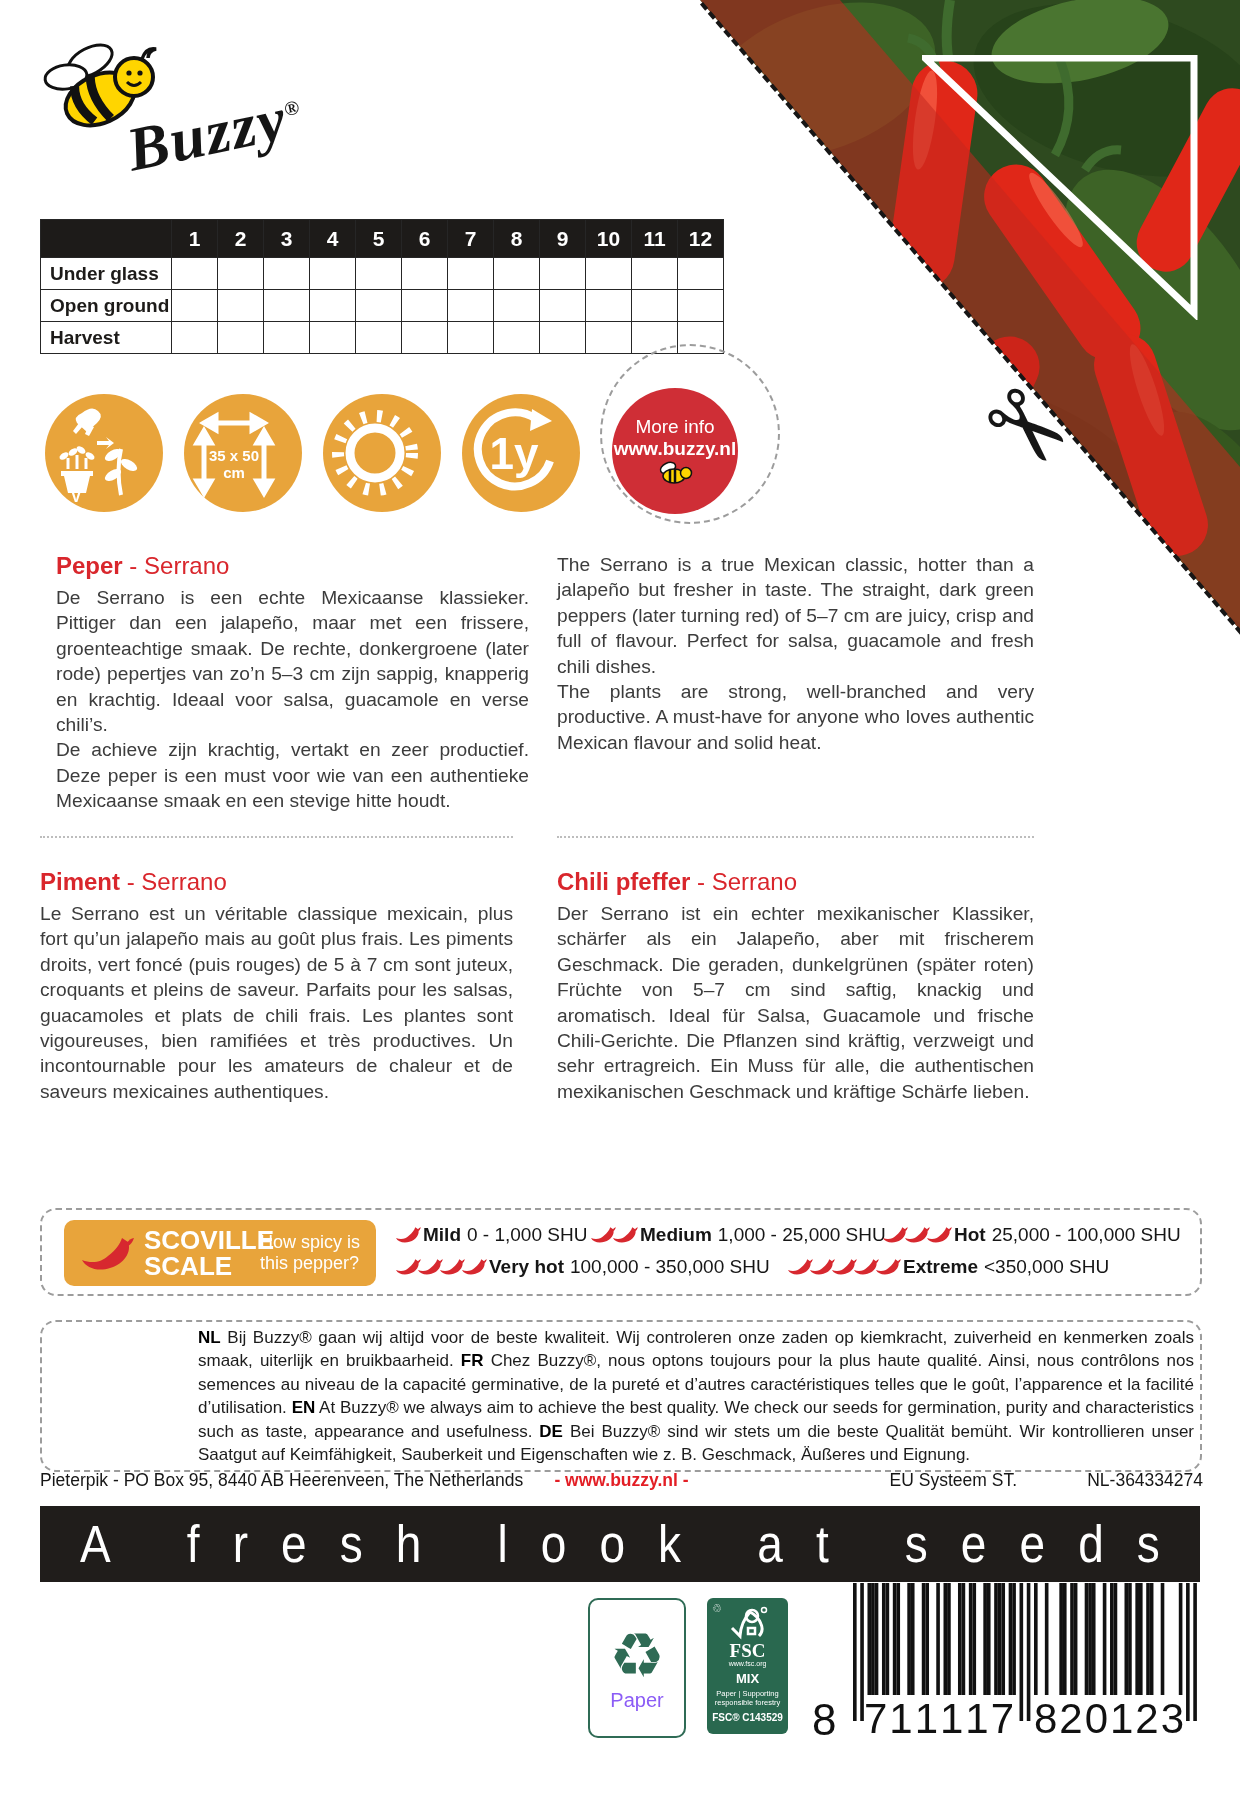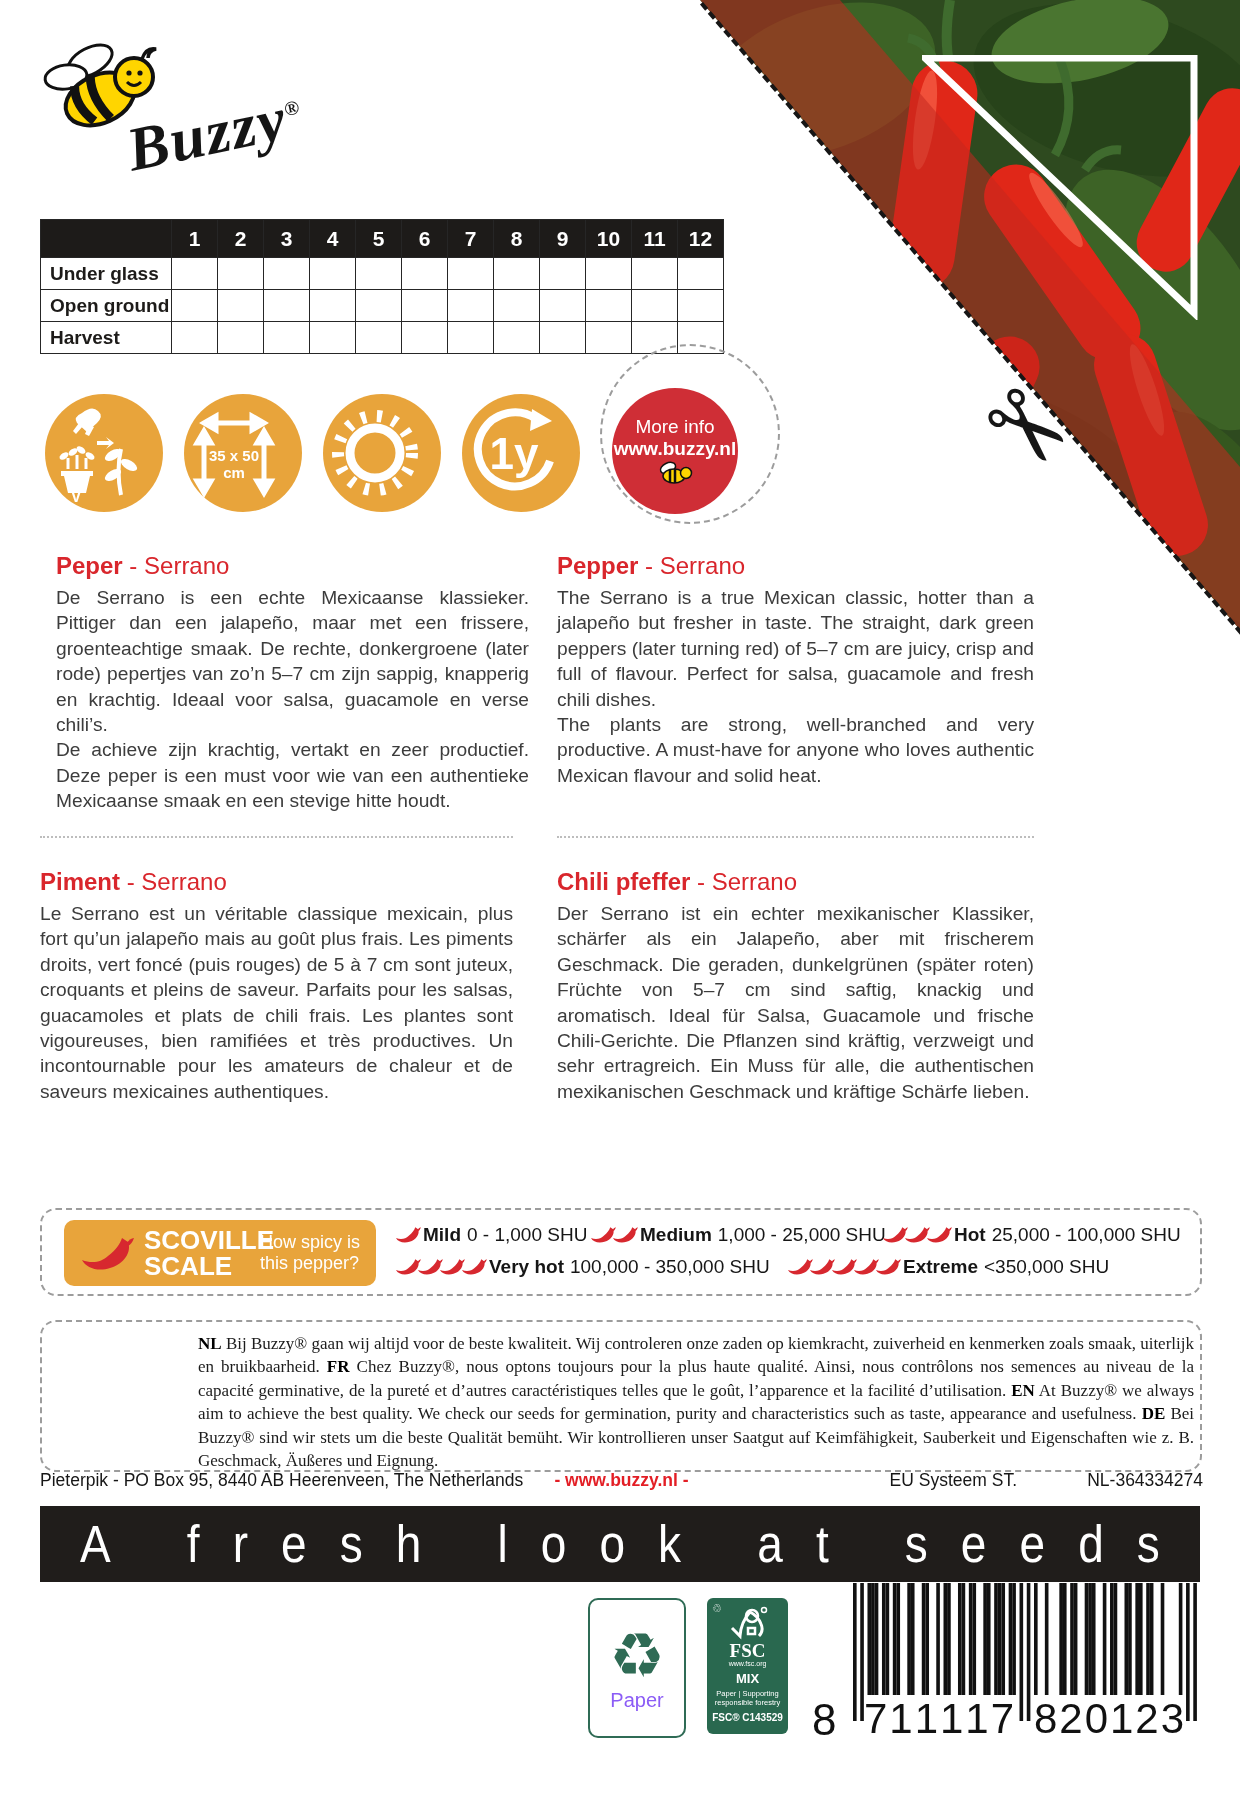--- a/index.html
+++ b/index.html
@@ -58,22 +58,22 @@
   .sc-badge .q{position:absolute;left:196px;top:12px;font-size:18px;line-height:21px;width:120px;}
   .sc-item{position:absolute;display:flex;align-items:center;height:26px;white-space:nowrap;}
   .sc-item .peppers{display:flex;margin-right:6px;}
   .sc-item .peppers span{display:inline-flex;margin-right:-5px;}
   .sc-item b{font-size:19px;color:#161616;margin-right:6px;}
   .sc-item i{font-style:normal;font-size:19px;color:#161616;}
   
   .gmo-badge{position:absolute;left:18px;top:12px;width:112px;height:124px;border-radius:14px;
              background:#D6403B;color:#fff;text-align:center;}
   .gmo-badge .t{font-size:31px;font-weight:bold;line-height:31px;letter-spacing:1px;}
-  .gmo-text{position:absolute;left:156px;top:10px;width:996px;text-align:justify;
-            font-size:17px;line-height:23.4px;color:#1c1c1c;font-family:Liberation Serif, serif;}
+  .gmo-text{position:absolute;left:156px;top:4px;width:996px;text-align:justify;
+            font-size:17px;line-height:23.4px;color:#1c1c1c;}
   .gmo-text b{color:#000;}
   
   .footer-row{position:absolute;left:40px;top:1470px;width:1163px;font-size:17.5px;color:#161616;}
   .footer-row .addr{position:absolute;left:0;top:0;}
   .footer-row .site{position:absolute;left:0;width:100%;text-align:center;color:#E31E25;font-weight:bold;}
   .footer-row .eu{position:absolute;right:186px;top:0;}
   .footer-row .art{position:absolute;right:0;top:0;}
   
   .banner{position:absolute;left:40px;top:1506px;width:1160px;height:76px;background:#201d1b;
           display:flex;align-items:center;}
@@ -282,25 +282,24 @@
     <svg width="38" height="26" viewBox="0 0 38 26">
       <ellipse cx="12" cy="8" rx="8" ry="5" fill="#fff" stroke="#111" stroke-width="1.5" transform="rotate(-25 12 8)"></ellipse>
       <ellipse cx="18" cy="16" rx="11" ry="7" fill="#FFD500" stroke="#111" stroke-width="1.5"></ellipse>
       <path d="M14 10 v12 M19 9 v14" stroke="#111" stroke-width="2.5"></path>
       <circle cx="30" cy="13" r="5.5" fill="#FFD500" stroke="#111" stroke-width="1.5"></circle>
     </svg>
   </div>
 
   <div class="desc" style="left:44px;top:552px;width:473px;margin-left:12px;">
     <h3><span>Peper</span><span class="sub"> - Serrano</span></h3>
-    <p>De Serrano is een echte Mexicaanse klassieker. Pittiger dan een jalapeño, maar met een frissere, groenteachtige smaak. De rechte, donkergroene (later rode) pepertjes van zo’n 5–7 cm zijn sappig, knapperig en krachtig. Ideaal voor salsa, guacamole en verse chili’s.</p>
+    <p>De Serrano is een echte Mexicaanse klassieker. Pittiger dan een jalapeño, maar met een frissere, groenteachtige smaak. De rechte, donkergroene (later rode) pepertjes van zo’n 5–3 cm zijn sappig, knapperig en krachtig. Ideaal voor salsa, guacamole en verse chili’s.</p>
     <p>De achieve zijn krachtig, vertakt en zeer productief. Deze peper is een must voor wie van een authentieke Mexicaanse smaak en een stevige hitte houdt.</p>
   </div>
   <div class="desc" style="left:557px;top:552px;width:477px;">
-    <h3><span>Pepper</span><span class="sub"> - Serrano</span></h3>
     <p>The Serrano is a true Mexican classic, hotter than a jalapeño but fresher in taste. The straight, dark green peppers (later turning red) of 5–7 cm are juicy, crisp and full of flavour. Perfect for salsa, guacamole and fresh chili dishes.</p>
     <p>The plants are strong, well-branched and very productive. A must-have for anyone who loves authentic Mexican flavour and solid heat.</p>
   </div>
   <div class="dotsep" style="left:40px;top:836px;width:473px;"></div>
   <div class="dotsep" style="left:557px;top:836px;width:477px;"></div>
   <div class="desc" style="left:40px;top:868px;width:473px;">
     <h3><span>Piment</span><span class="sub"> - Serrano</span></h3>
     <p>Le Serrano est un véritable classique mexicain, plus fort qu’un jalapeño mais au goût plus frais. Les piments droits, vert foncé (puis rouges) de 5 à 7 cm sont juteux, croquants et pleins de saveur. Parfaits pour les salsas, guacamoles et plats de chili frais. Les plantes sont vigoureuses, bien ramifiées et très productives. Un incontournable pour les amateurs de chaleur et de saveurs mexicaines authentiques.</p>
   </div>
   <div class="desc" style="left:557px;top:868px;width:477px;">

